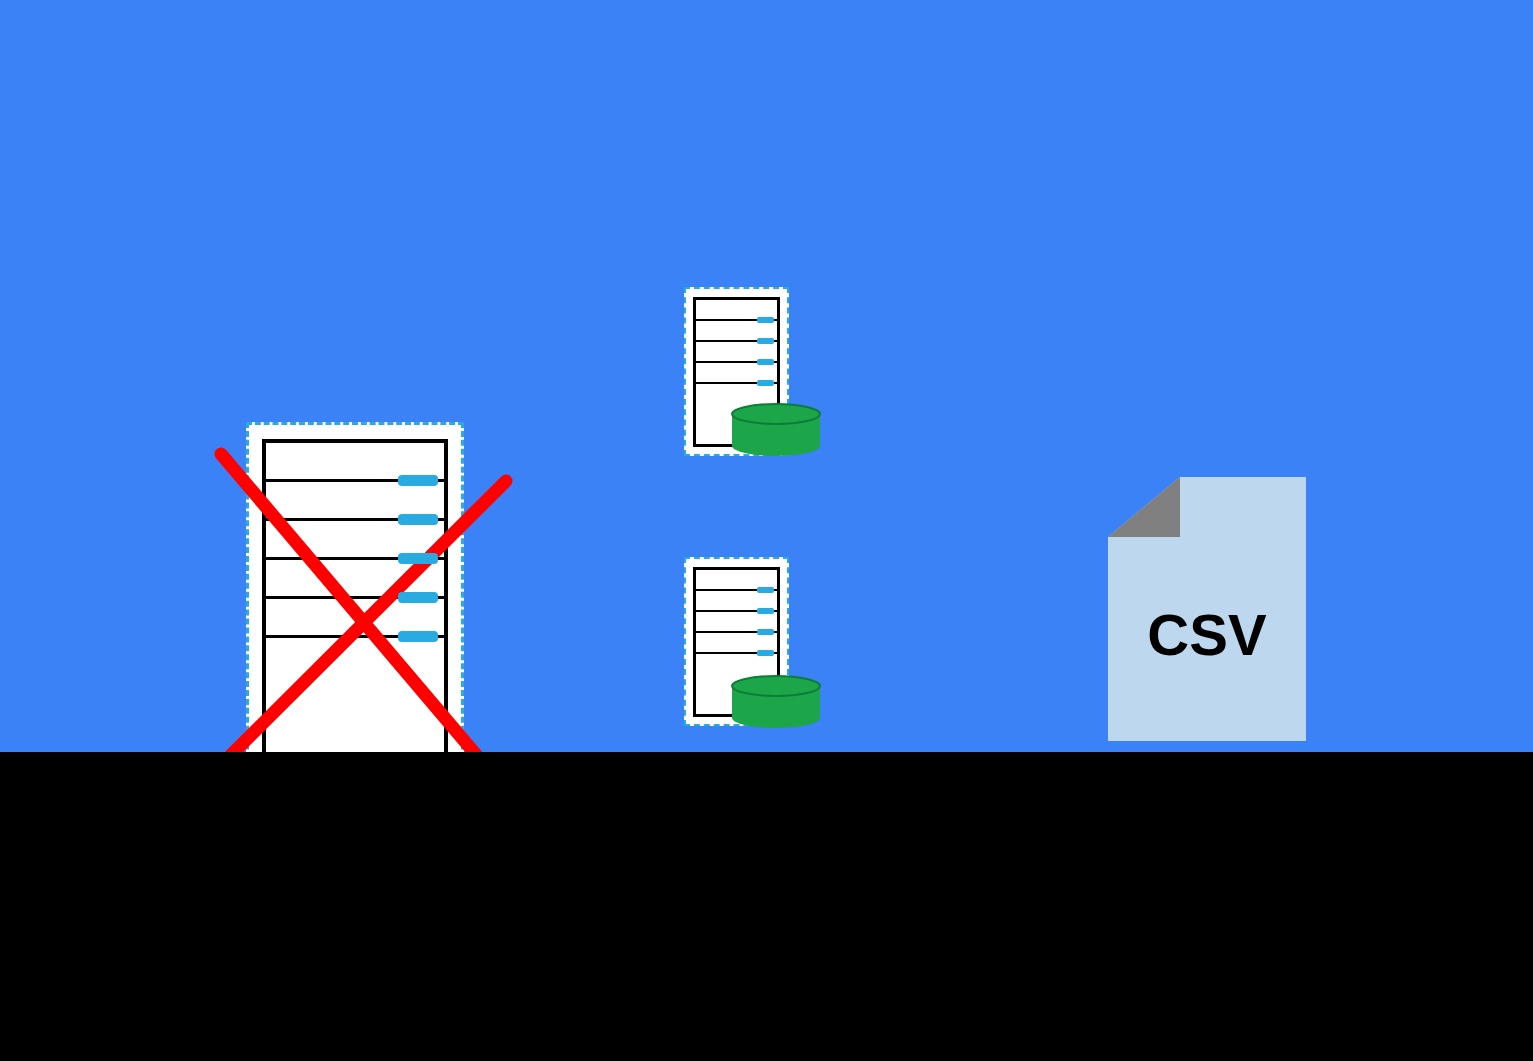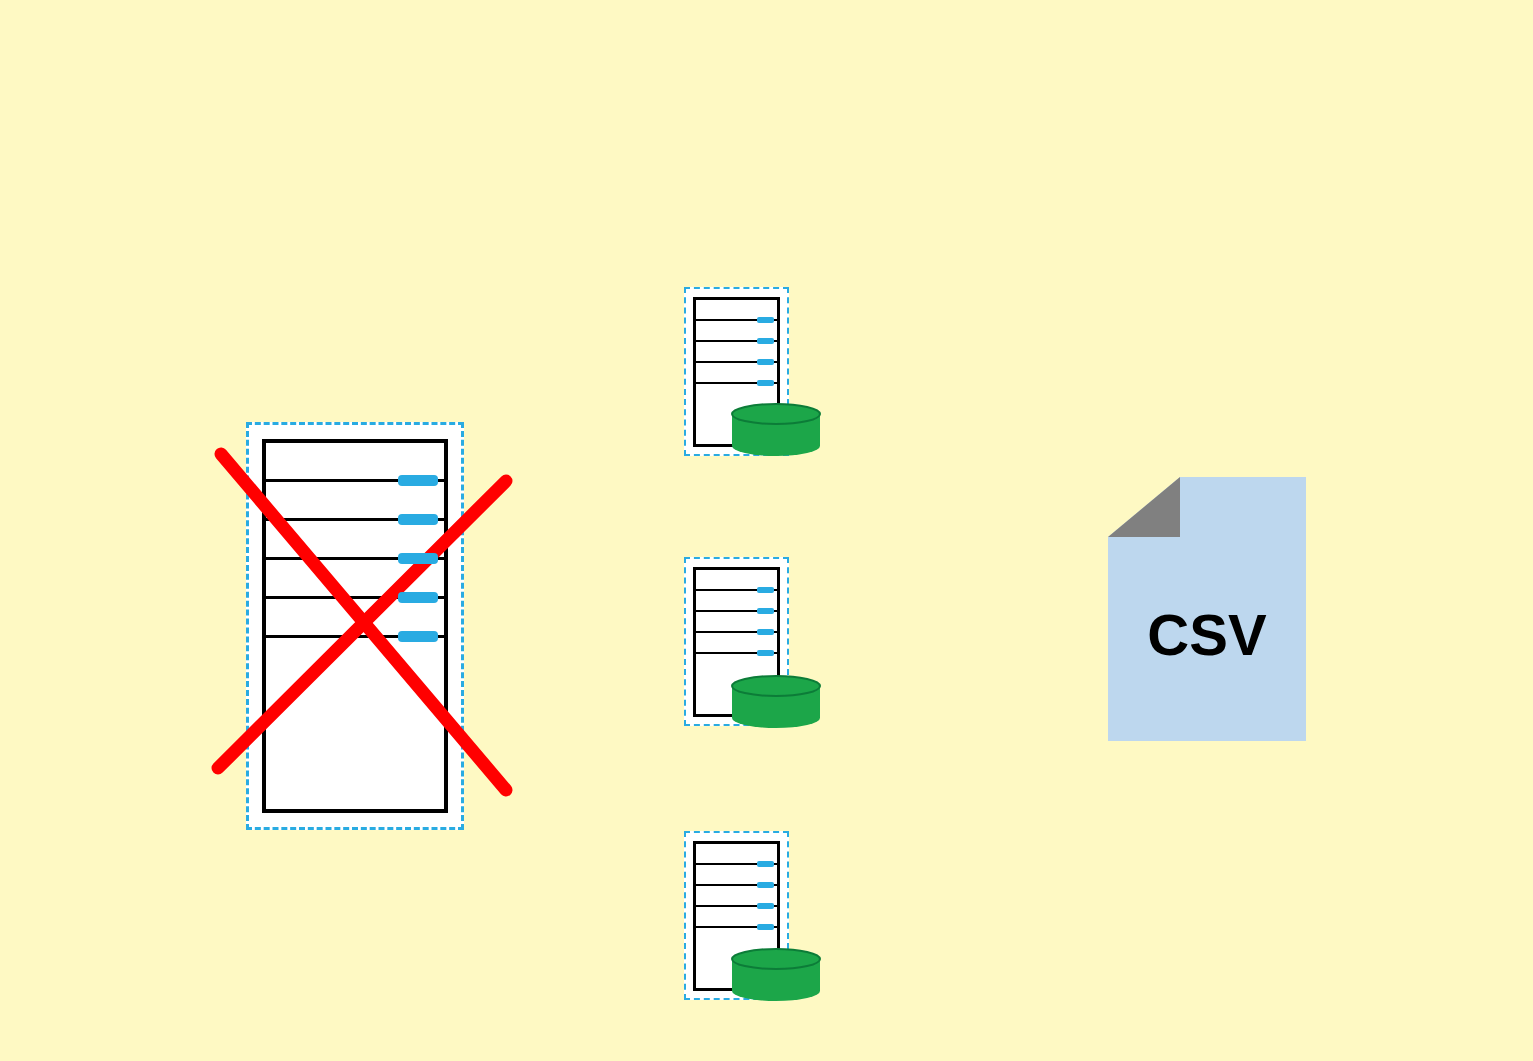--- a/index.html
+++ b/index.html
@@ -1,18 +1,18 @@
 <!DOCTYPE html>
 <html><head>
 <meta charset="utf-8">
 <style>
   * { margin:0; padding:0; box-sizing:border-box; }
   html,body { background:#000; }
   body { width:1533px; height:1061px; font-family:"Liberation Sans", sans-serif; }
-  .canvas { position:relative; width:1533px; height:1061px; background:#fef9c3; overflow:hidden;text-decoration:underline; }
+  .canvas { position:relative; width:1533px; height:752px; background:#3b82f6; overflow:hidden;text-decoration:underline; }
 
   
   .server { position:absolute; background:#fff; border:3px dashed #29ABE2; }
   .server-inner { position:absolute; background:#fff; border:4px solid #000; }
   .slot { position:relative; border-bottom:3px solid #000; }
   .tab { position:absolute; background:#29ABE2; border-radius:4px; z-index:2; }
 
   
   .server.large { left:246px; top:422px; width:218px; height:408px; }
   .server.large .server-inner { left:13px; top:14px; right:13px; bottom:14px; }

